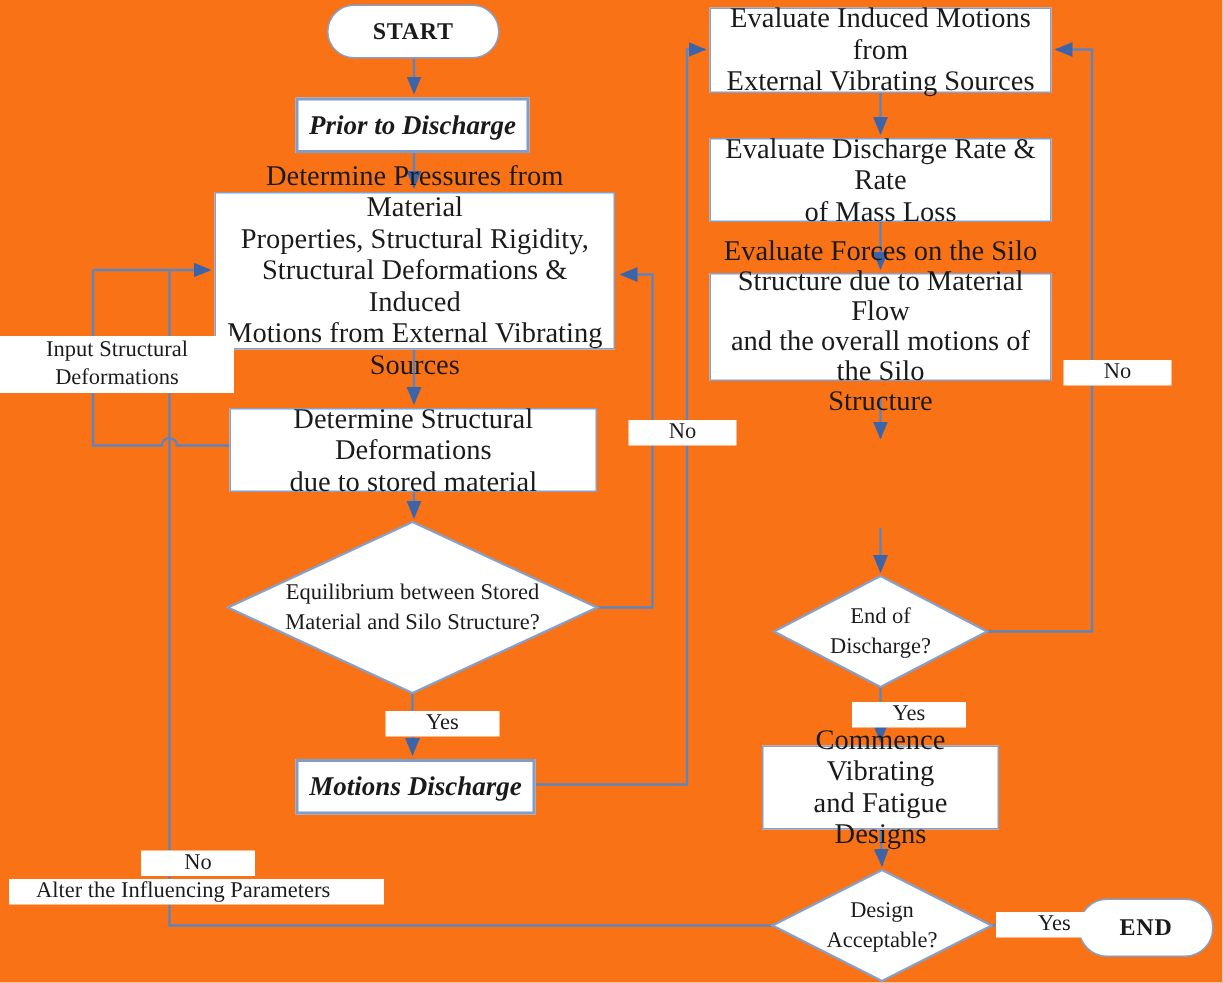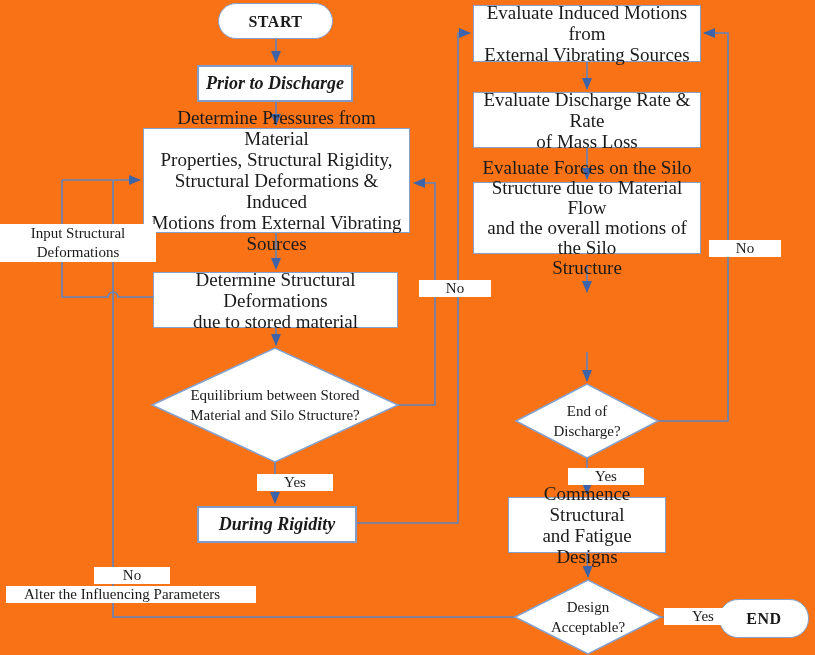--- a/index.html
+++ b/index.html
@@ -70,39 +70,39 @@
       <polygon points="152,405 275,348 398,405 275,462"></polygon>
       <polygon points="516,421 587,384 658,421 587,458"></polygon>
       <polygon points="515,617 588,580 661,617 588,654"></polygon>
     </g>
   </svg>
 
   <div class="node oval" style="left:218px;top:3px;width:115px;height:36px;">START</div>
   <div class="node oval" style="left:719px;top:599px;width:90px;height:39px;text-align:center;">END</div>
 
   <div class="node phase" style="left:197px;top:65px;width:156px;height:37px;">Prior to Discharge</div>
-  <div class="node phase" style="left:197px;top:506px;width:160px;height:37px;">During Rigidity</div>
+  <div class="node phase" style="left:197px;top:506px;width:160px;height:37px;">Motions Discharge</div>
 
   <div class="node" style="left:143px;top:128px;width:267px;height:105px;">Determine Pressures from Material
 Properties, Structural Rigidity,
 Structural Deformations &amp; Induced
 Motions from External Vibrating
 Sources</div>
   <div class="node" style="left:153px;top:272px;width:245px;height:56px;">Determine Structural Deformations
 due to stored material</div>
 
   <div class="node" style="left:473px;top:5px;width:228px;height:57px;">Evaluate Induced Motions from
 External Vibrating Sources</div>
   <div class="node" style="left:473px;top:92px;width:228px;height:56px;">Evaluate Discharge Rate &amp; Rate
 of Mass Loss</div>
   <div class="node tight" style="left:473px;top:182px;width:228px;height:72px;">Evaluate Forces on the Silo
 Structure due to Material Flow
 and the overall motions of the Silo
 Structure</div>
-  <div class="node" style="left:508px;top:497px;width:158px;height:56px;">Commence Structural
+  <div class="node" style="left:508px;top:497px;width:158px;height:56px;">Commence Vibrating
 and Fatigue Designs</div>
 
   <div class="dtext" style="left:165px;top:380px;width:220px;height:50px;">Equilibrium between Stored
 Material and Silo Structure?</div>
   <div class="dtext" style="left:527px;top:392px;width:120px;height:58px;">End of
 Discharge?</div>
   <div class="dtext" style="left:528px;top:588px;width:120px;height:58px;">Design
 Acceptable?</div>
 
   <div class="lbl" style="left:257px;top:474px;width:40px;">Yes</div>

